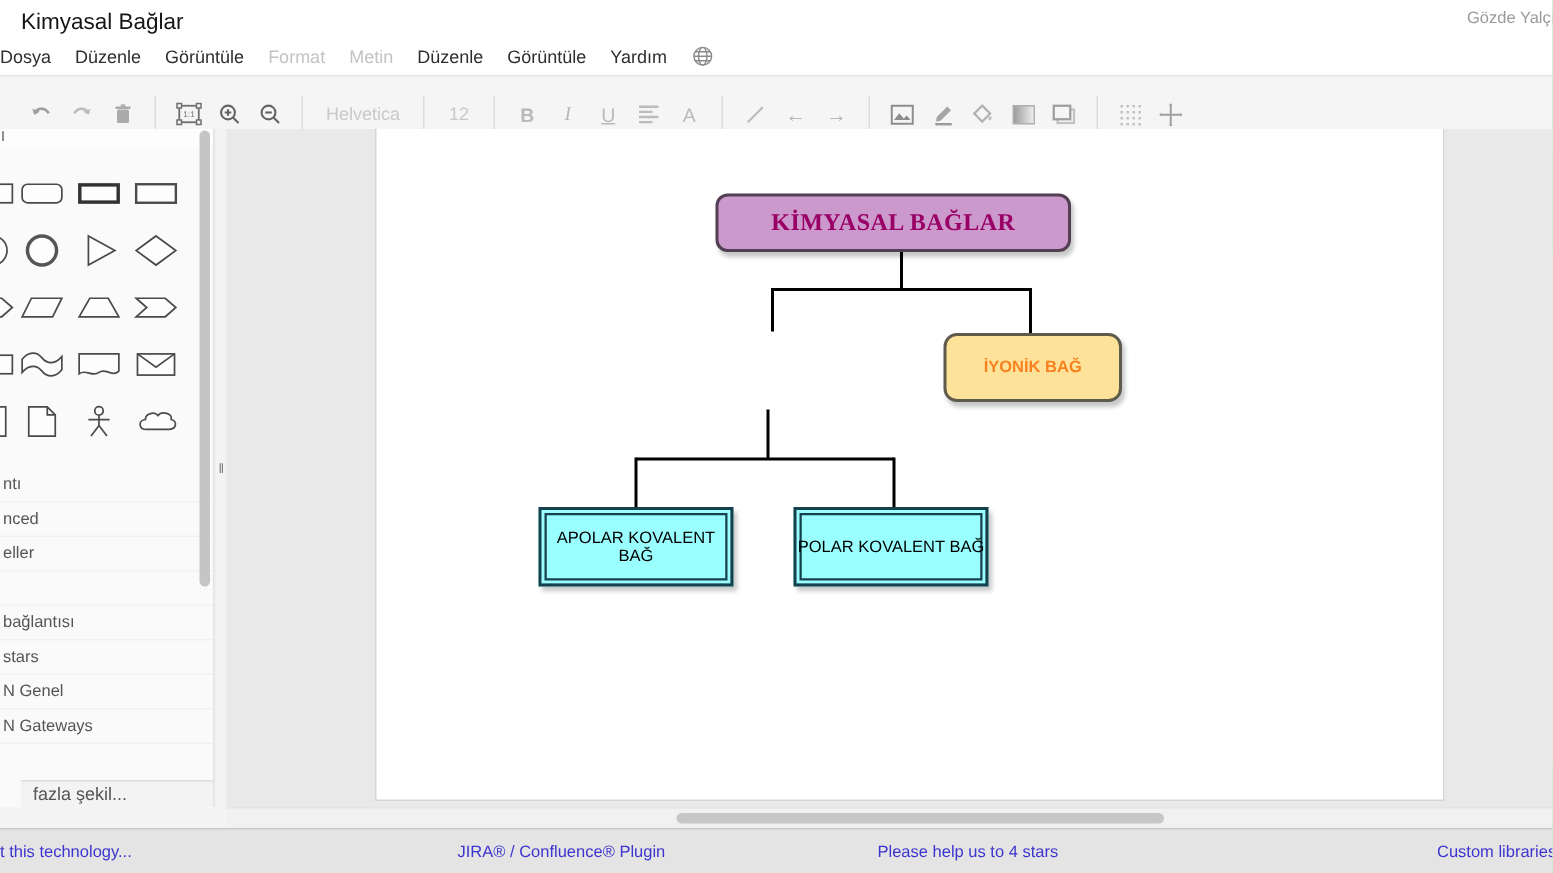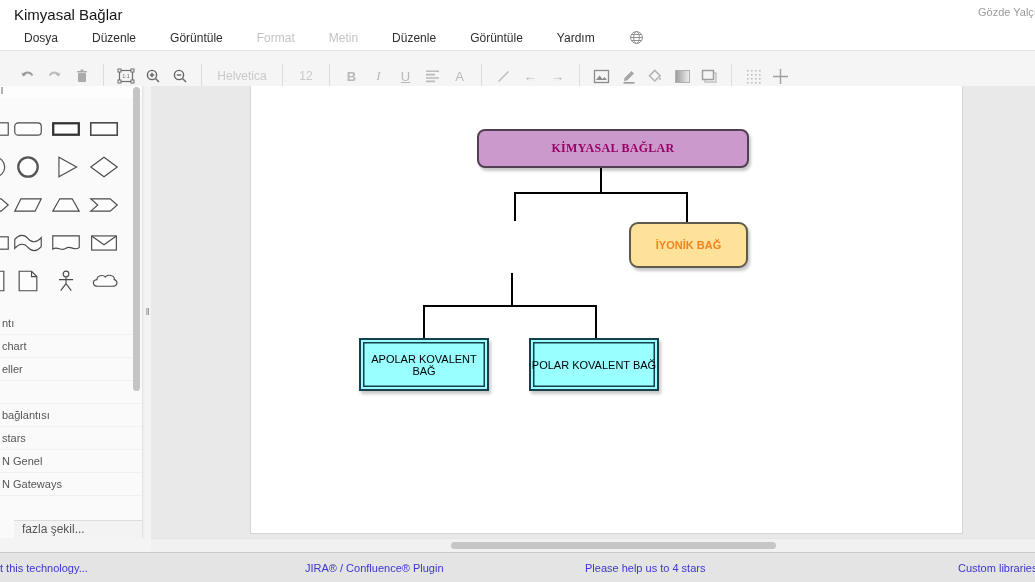--- a/index.html
+++ b/index.html
@@ -4,21 +4,21 @@
 <style>
   * { margin:0; padding:0; box-sizing:border-box; }
   html,body { width:1035px; height:582px; }
   body { font-family:"Liberation Sans", sans-serif; background:#fff; overflow:hidden; }
   .app { position:relative; width:1035px; height:582px; overflow:hidden; background:#22c55e;text-decoration:underline; }
 
   
   .header { position:absolute; top:0; left:0; right:0; height:50px; background:#fff; }
   .doc-title { position:absolute; left:14px; top:6px; font-size:15px; color:#161616; }
   .user-name { position:absolute; left:978px; top:6px; font-size:11px; color:#9a9a9a; white-space:nowrap; }
-  .menubar { position:absolute; left:24px; top:30px; display:flex; align-items:center; gap:34px; font-size:12px; color:#2e2e2e; }
+  .menubar { position:absolute; left:0; top:30px; display:flex; align-items:center; gap:16px; font-size:12px; color:#2e2e2e; }
   .menu-item { cursor:default; white-space:nowrap; }
   .menu-item.disabled { color:#c3c3c3; }
   .globe { width:15px; height:15px; display:inline-block; }
 
   
   .toolbar { position:absolute; top:50px; left:0; right:0; height:52px; background:#f5f5f5;
              border-top:1px solid #e3e3e3; border-bottom:1px solid #dadada;
              display:flex; align-items:center; padding-left:14px; }
   .tb-btn { width:27px; height:26px; display:flex; align-items:center; justify-content:center; flex:0 0 auto; }
   .tb-sep { width:1px; height:24px; background:#ddd; margin:0 8px; flex:0 0 auto; }
@@ -51,22 +51,22 @@
   .panel-divider { position:absolute; left:144px; top:0; width:7px; height:452px; background:#f3f3f3; }
   .collapse-handle { position:absolute; left:143px; top:220px; width:9px; height:14px; font-size:9px; color:#777; text-align:center; line-height:12px; }
 
   
   .canvas { position:absolute; left:151px; top:0; right:0; height:452px; background:#e9e9e9; overflow:hidden; }
   .page { position:absolute; left:99px; top:-1px; width:713px; height:449px; background:#fff; border:1px solid #d6d6d6; }
   .connectors { position:absolute; left:0; top:0; }
 
   .node { position:absolute; display:flex; align-items:center; justify-content:center; text-align:center;
           font-size:11px; box-shadow:2px 3px 3px rgba(0,0,0,.22); }
-  .node-root { left:226px; top:43px; width:272px; height:39px; border:2px solid #533f53; border-radius:8px;
-               font-family:"Liberation Serif", serif; font-weight:bold; font-size:12px; letter-spacing:.3px; }
+  .node-root { left:226px; top:43px; width:237px; height:39px; border:2px solid #533f53; border-radius:8px;
+               font-family:"Liberation Serif", serif; font-weight:bold; font-size:16px; letter-spacing:.3px; }
   .node-kovalent { left:205px; top:135px; width:113px; height:52px; border:2px solid #5e5b4c; border-radius:9px; font-weight:bold; }
   .node-iyonik { left:378px; top:136px; width:119px; height:46px; border:2px solid #5e5b4c; border-radius:9px; font-weight:bold; }
   .node-double { border:2px solid #16404c; }
   .node-apolar { left:108px; top:252px; width:130px; height:53px; }
   .node-polar  { left:278px; top:252px; width:130px; height:53px; }
 
   
   .h-scrollbar { position:absolute; left:151px; right:0; top:452px; height:14px; background:#f1f1f1; border-top:1px solid #e4e4e4; }
   .h-thumb { position:absolute; left:300px; width:325px; top:3px; height:7px; background:#c6c6c6; border-radius:4px; }
   .sb-bottom-strip { position:absolute; left:0; top:452px; width:151px; height:14px; background:#f4f4f4; }
@@ -386,21 +386,21 @@
           <span class="shape c3">
               <svg width="30" height="26" viewBox="0 0 34 26">
                 <path d="M10 19 C3.5 19 3.5 12 9 11.5 C9 6.5 16 5.5 18.5 8.5 C21 5 30 6.5 28.5 11.5 C33.5 12.5 32.5 19 26.5 19 Z" fill="#fdfdfd" stroke="#4a4a4a" stroke-width="1.3"></path>
               </svg>
             </span>
         </div>
       </div>
 
       <div class="sections">
         <div class="section-row">ntı</div>
-        <div class="section-row">chart</div>
+        <div class="section-row">nced</div>
         <div class="section-row">eller</div>
         <div class="section-row"></div>
         <div class="section-row">bağlantısı</div>
         <div class="section-row">stars</div>
         <div class="section-row">N Genel</div>
         <div class="section-row">N Gateways</div>
       </div>
 
       <div class="sb-more">fazla şekil...</div>
       <div class="sb-scrollbar"></div>

